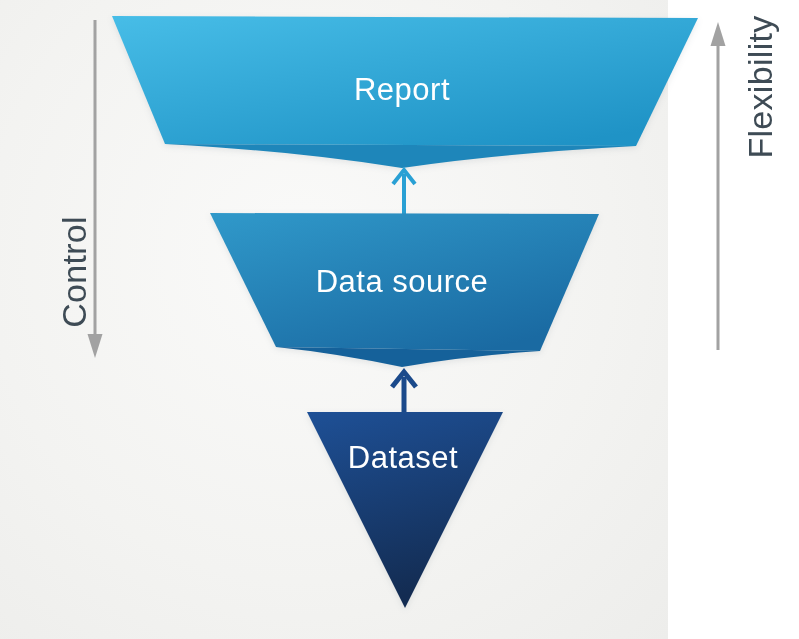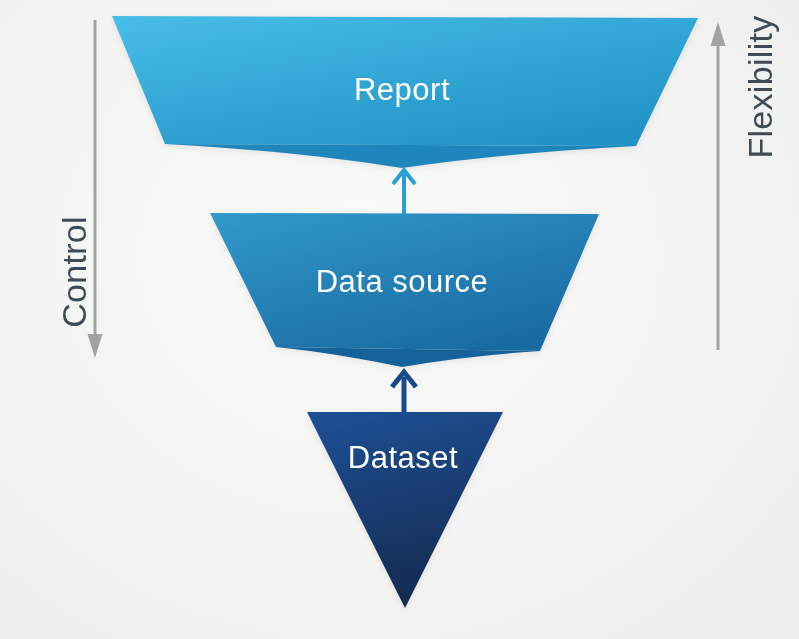--- a/index.html
+++ b/index.html
@@ -5,21 +5,21 @@
   html, body {
     margin: 0;
     padding: 0;
     width: 799px;
     height: 639px;
     overflow: hidden;
     font-family: "Liberation Sans", sans-serif;
   }
   .stage {
     position: relative;
-    width: 799px;
+    width: 668px;
     height: 639px;
     background: radial-gradient(ellipse at 45% 40%, #fafaf9 0%, #f3f3f1 60%, #ededeb 100%);
   }
   svg { display: block; }
   .level-label {
     font-size: 31px;
     letter-spacing: 0.5px;
     font-weight: normal;
   }
   .axis-label {

